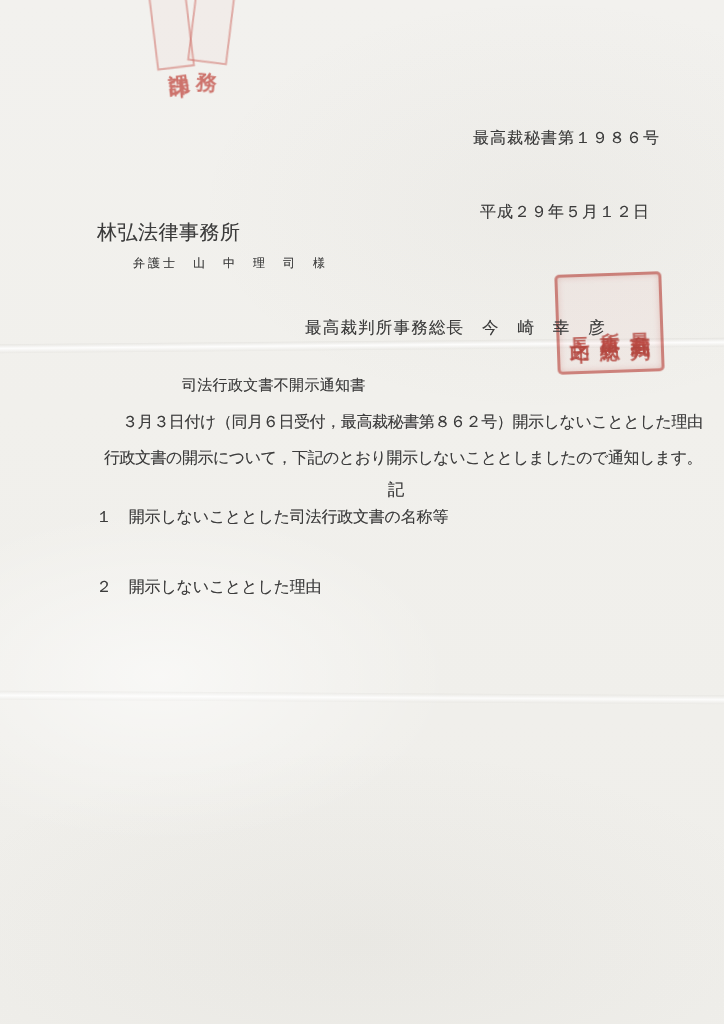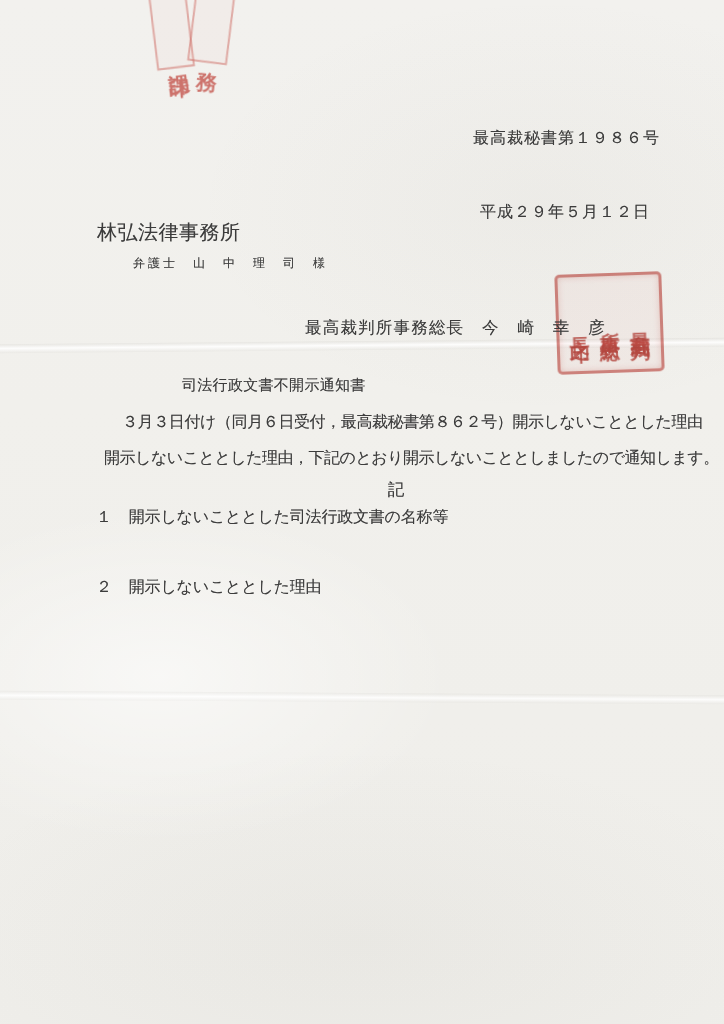--- a/index.html
+++ b/index.html
@@ -113,21 +113,21 @@
   <div class="seal" title="最高裁判所事務総長之印">
     <span class="seal-col">最高裁判</span>
     <span class="seal-col">所事務総</span>
     <span class="seal-col">長之印</span>
   </div>
 
   <div class="t" style="left:182px; top:376px; font-size:15px; letter-spacing:0.3px;">司法行政文書不開示通知書</div>
 
   <div class="t" style="left:122px; top:412px; letter-spacing:-0.4px;">３月３日付け（同月６日受付，最高裁秘書第８６２号）開示しないこととした理由</div>
 
-  <div class="t" style="left:104px; top:448px; letter-spacing:-0.5px;">開示しないこととした理由，下記のとおり開示しないこととしましたので通知します。</div>
+  <div class="t" style="left:104px; top:448px; letter-spacing:-0.5px;">行政文書の開示について，下記のとおり開示しないこととしましたので通知します。</div>
 
   <div class="t" style="left:104px; top:479px; width:584px; text-align:center; font-size:16.5px;">記</div>
 
   <div class="t item-row" style="left:96px; top:507px; letter-spacing:-0.2px;">
     <span class="item-num">１</span>
     <span>開示しないこととした司法行政文書の名称等</span>
   </div>
 
 
   <div class="t item-row" style="left:96px; top:577px; letter-spacing:-0.2px;">

